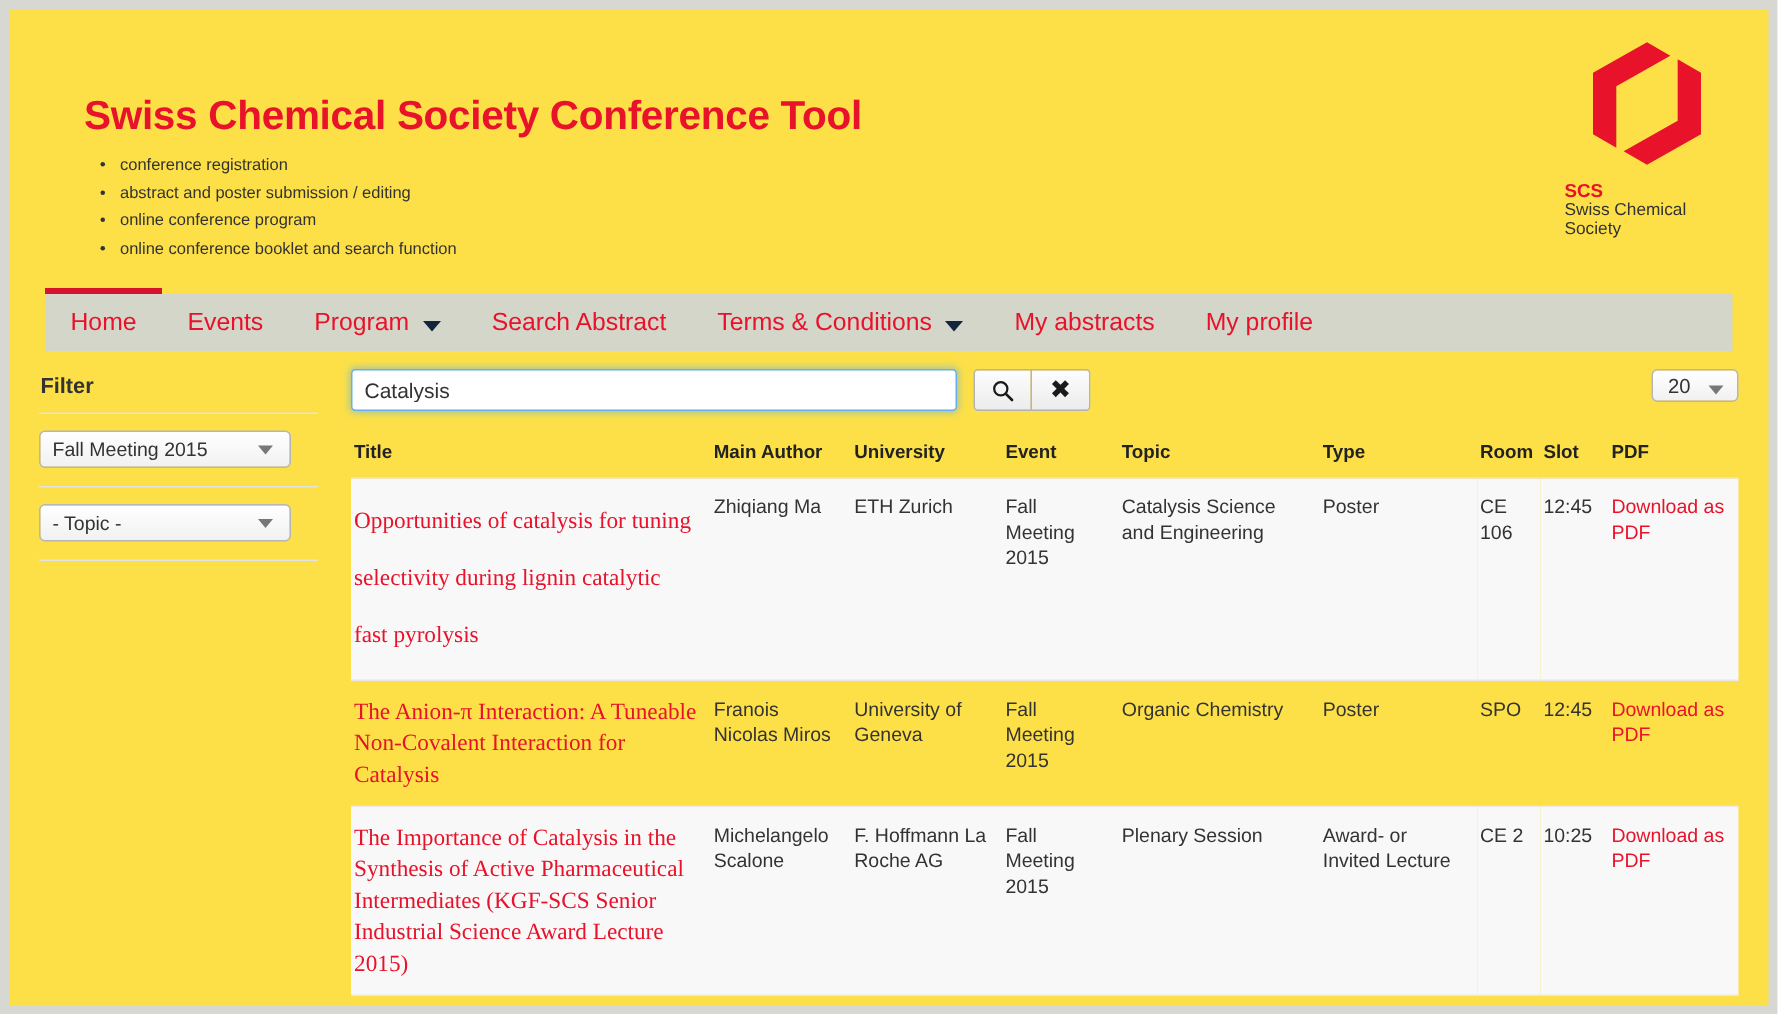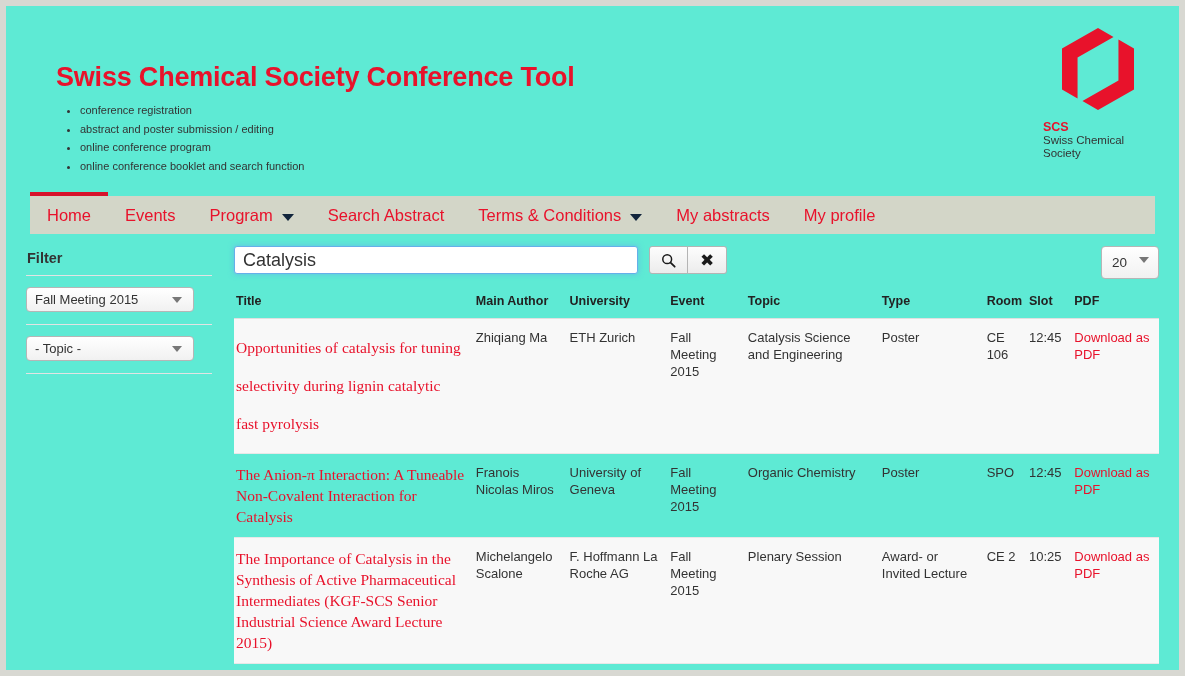--- a/index.html
+++ b/index.html
@@ -21,21 +21,21 @@
     width: 1185px;
     height: 676px;
     background: #d8d8d2;
     box-sizing: border-box;
     padding: 6px;
   }
   #page {
     position: relative;
     width: 1173px;
     height: 664px;
-    background: #5eead4;
+    background: #fde047;
     box-sizing: border-box;
     overflow: hidden;
   }
 
   
   #header {
     position: relative;
     height: 190px;
     padding: 0 24px;
     box-sizing: border-box;
@@ -202,21 +202,21 @@
     position: relative;
     width: 404px;
   }
   #search-input {
     width: 404px;
     height: 28px;
     box-sizing: border-box;
     border: 1px solid #66afe9;
     border-radius: 3px;
     padding: 3px 8px;
-    font-size: 18px;
+    font-size: 14px;
     color: #333333;
     font-family: "Liberation Sans", sans-serif;
     outline: none;
     box-shadow: 0 0 5px 1px rgba(102,175,233,0.55);
     background: #ffffff;
   }
   .icon-btn {
     width: 39px;
     height: 28px;
     box-sizing: border-box;
@@ -234,21 +234,21 @@
     font-weight: bold;
     color: #1a1a1a;
     line-height: 1;
     font-family: "DejaVu Sans", sans-serif;
   }
   #pagesize-box {
     position: absolute;
     right: 0;
     top: 0;
     width: 58px;
-    height: 33px;
+    height: 22px;
     box-sizing: border-box;
     border: 1px solid #b6b6b6;
     border-radius: 4px;
     background: linear-gradient(to bottom, #ffffff 0%, #f1f1f1 100%);
     display: flex;
     align-items: center;
     padding-left: 10px;
     font-size: 13.5px;
     color: #333333;
     cursor: pointer;

